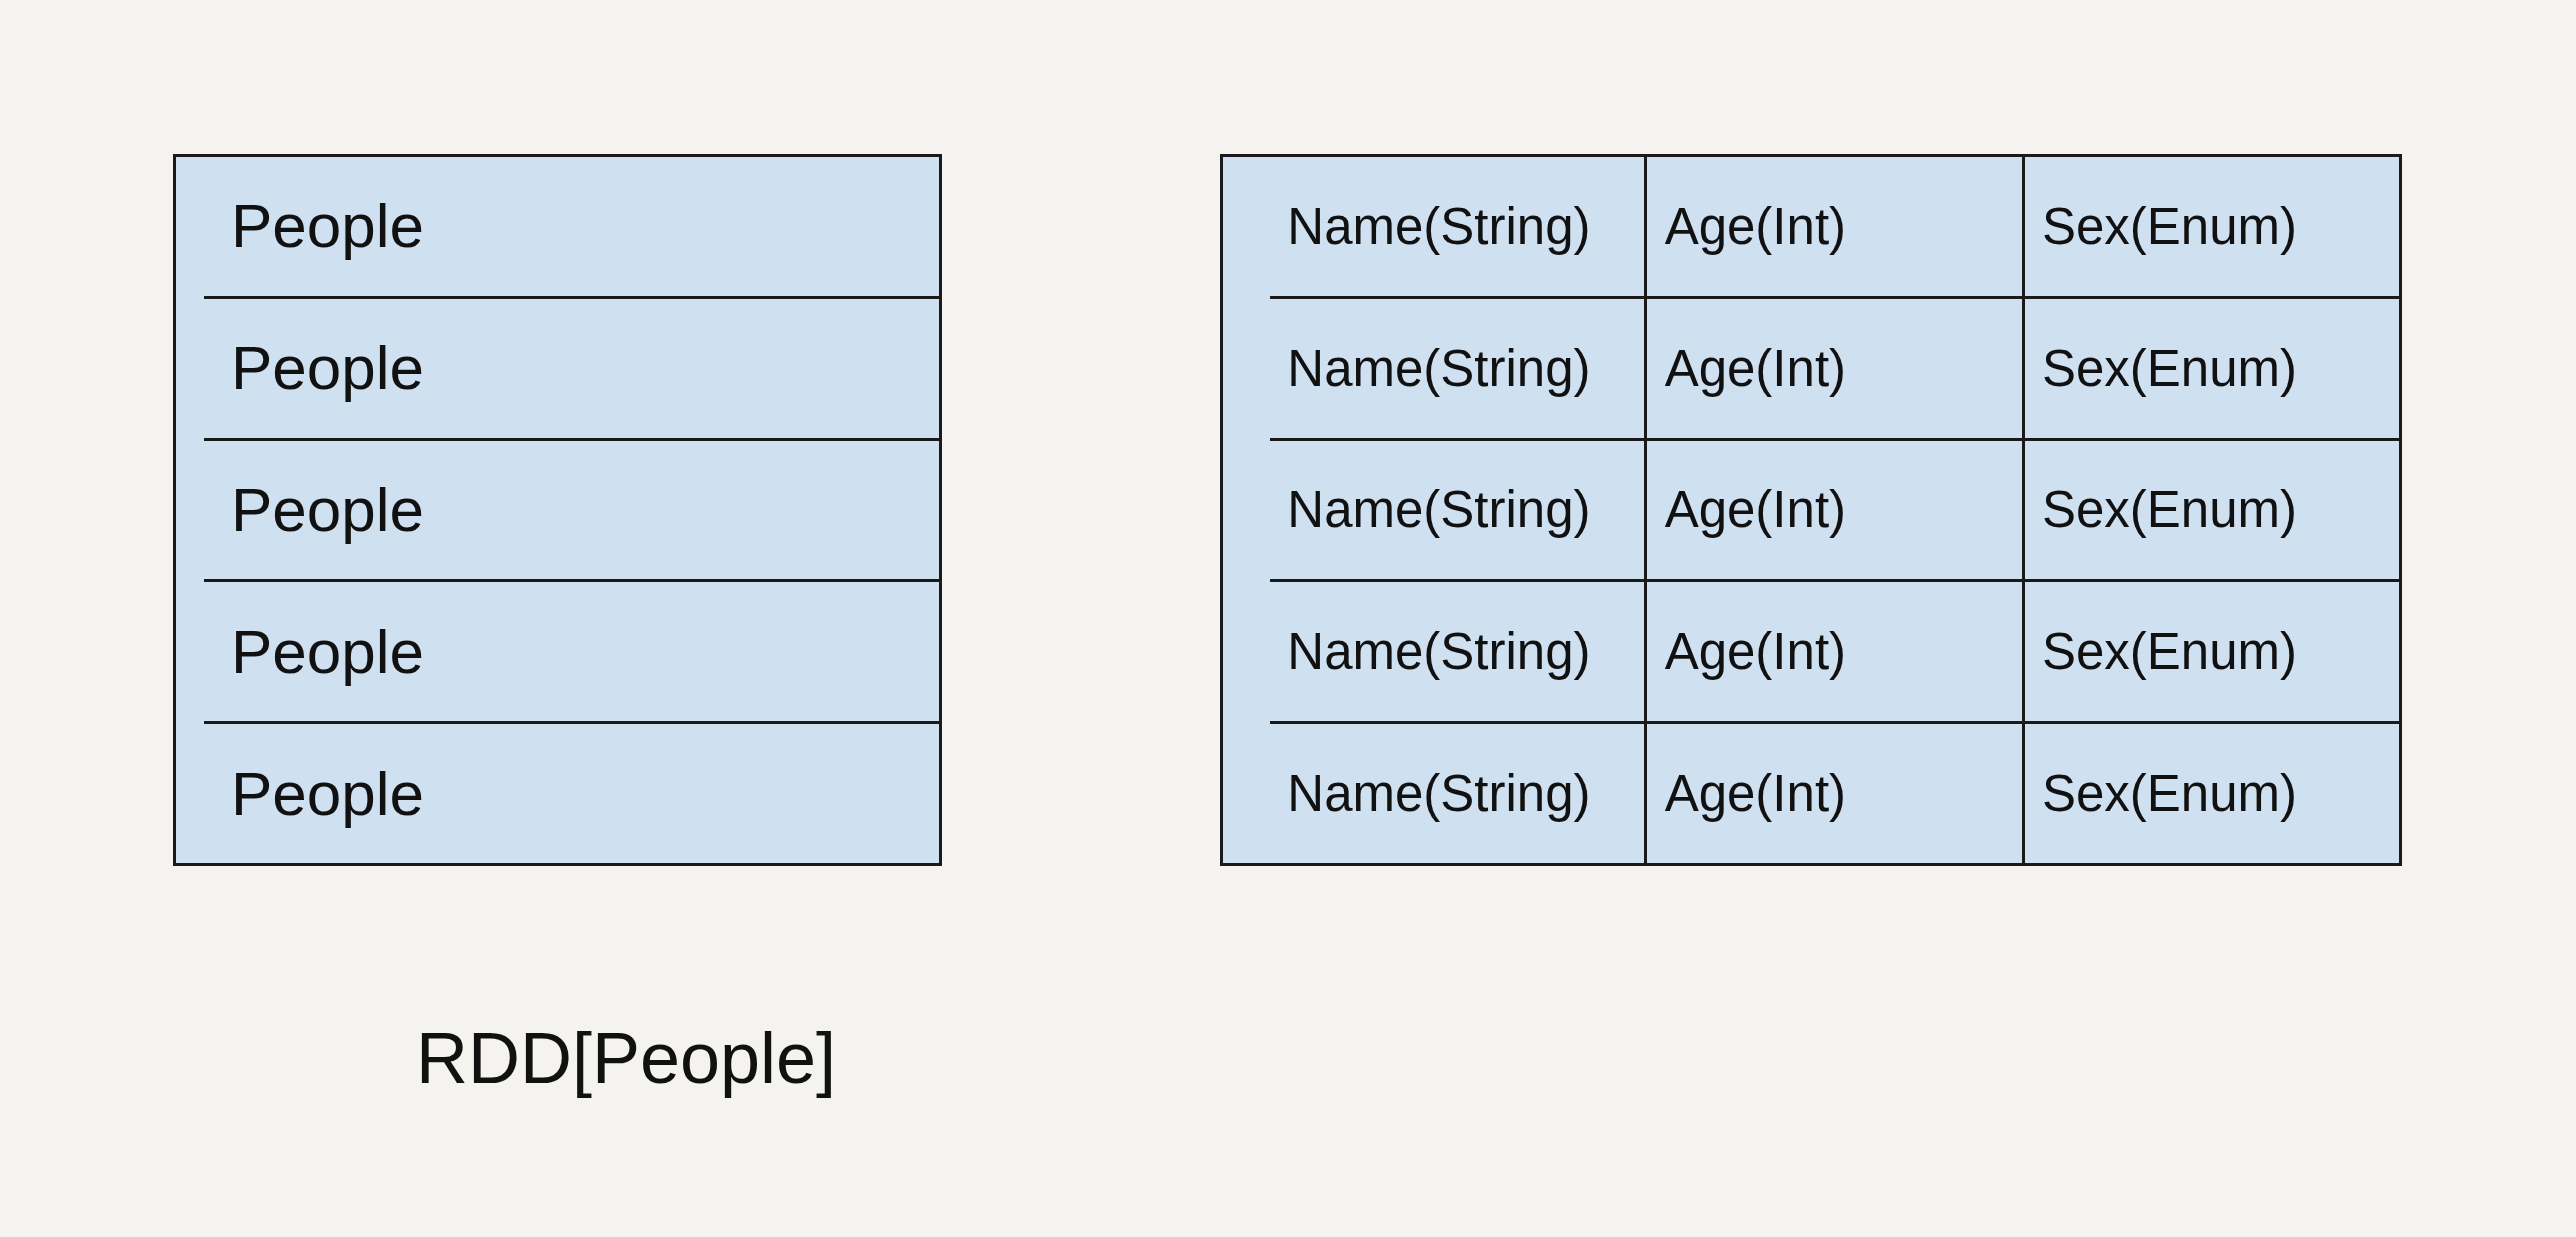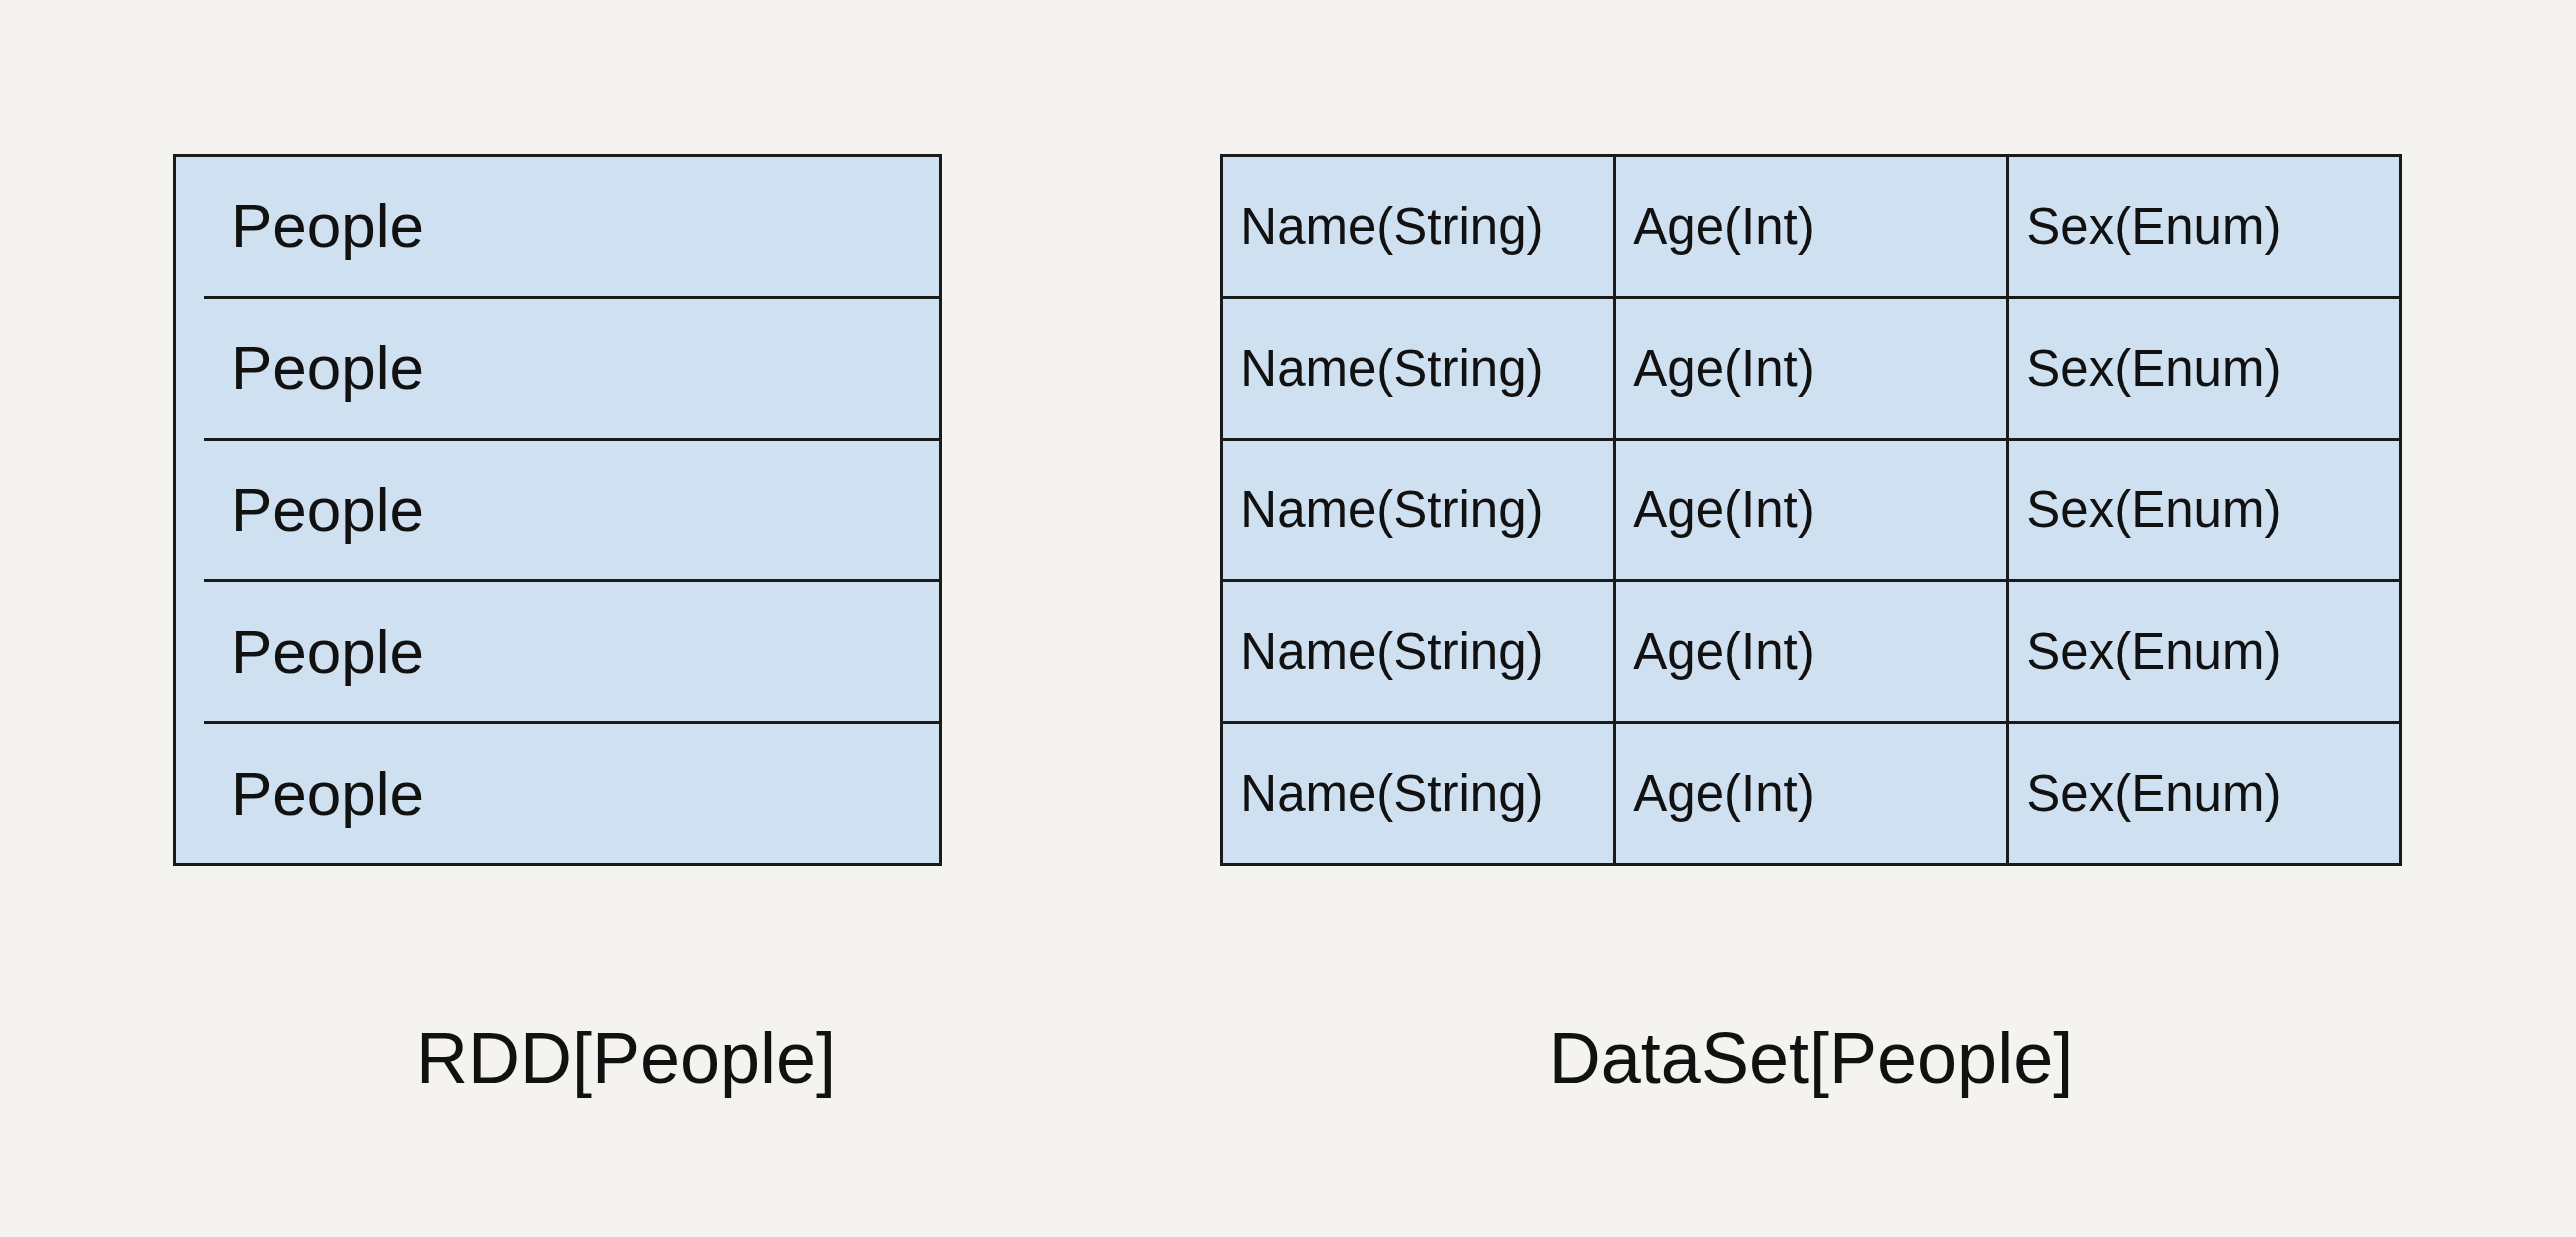--- a/index.html
+++ b/index.html
@@ -59,20 +59,21 @@
     position: absolute;
     left: 1220px;
     top: 154px;
     width: 1182px;
     height: 712px;
     box-sizing: border-box;
     border: 3.2px solid #1a1a1a;
     background: #cfe0f1;
     display: flex;
     flex-direction: column;
+    padding-left: 47px;
   }
   .ds-row {
     flex: 1 1 0;
     min-height: 0;
     display: flex;
     border-bottom: 3.2px solid #1a1a1a;
     box-sizing: border-box;
   }
   .ds-row:last-child {
     border-bottom: none;
@@ -192,16 +193,15 @@
       <div class="ds-cell">
         <span class="ds-cell-label">Age(Int)</span>
       </div>
       <div class="ds-cell">
         <span class="ds-cell-label">Sex(Enum)</span>
       </div>
     </div>
   </div>
 
   <div class="caption" id="caption-rdd">RDD[People]</div>
-  <div class="caption" id="caption-dataset">DataSet[People]</div>
 
 </div>
 
 
 </body></html>

